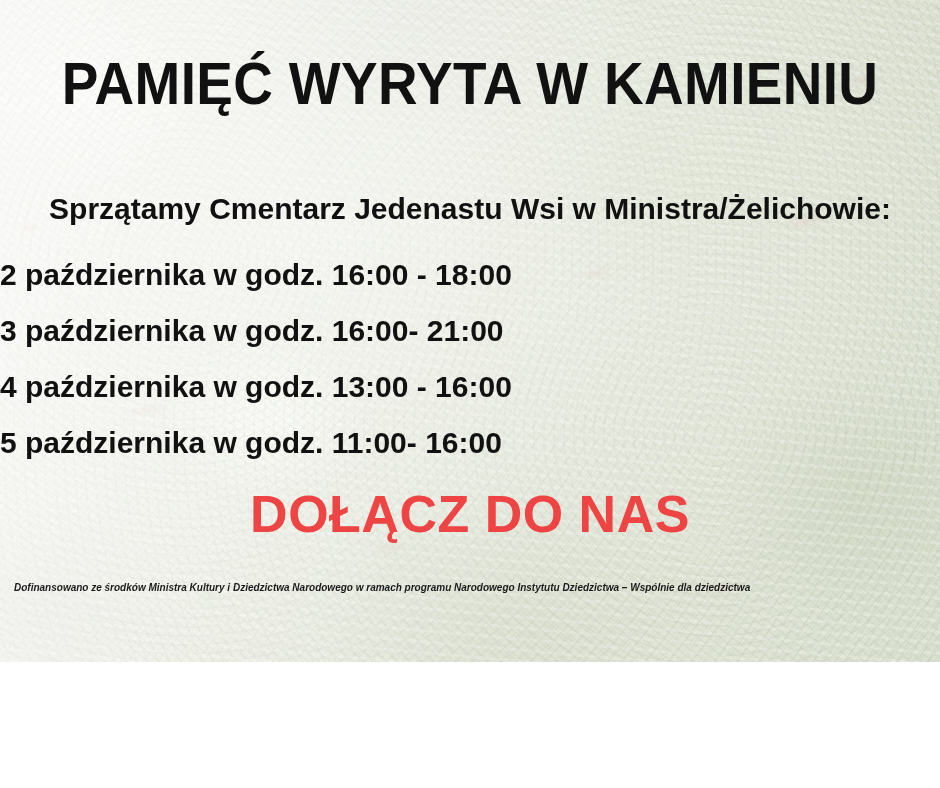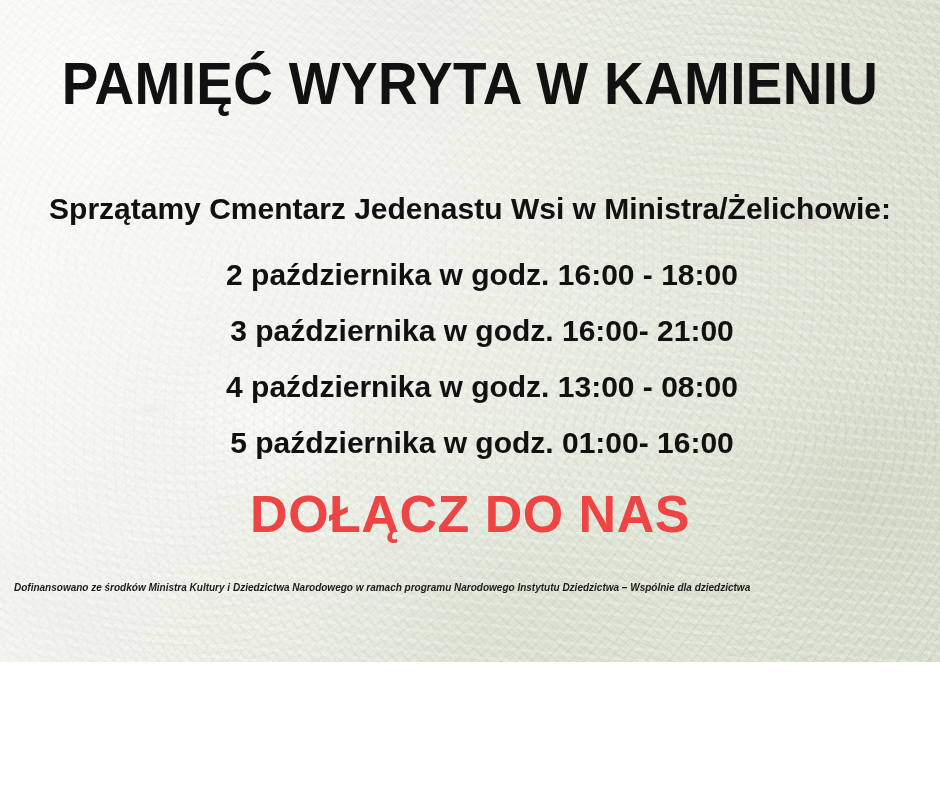--- a/index.html
+++ b/index.html
@@ -108,27 +108,25 @@
     font-weight: 700;
     color: #111111;
     white-space: nowrap;
   }
   .dates {
     position: absolute;
     left: 0; top: 247px;
     width: 940px;
   }
   .date-line {
-    text-align: center;
     font-size: 30px;
     font-weight: 700;
     color: #111111;
     line-height: 56px;
     white-space: nowrap;
-    padding-left: 24px;
   }
   .cta {
     position: absolute;
     left: 0; top: 484px;
     width: 940px;
     text-align: center;
     font-size: 52px;
     font-weight: 700;
     letter-spacing: 0.5px;
     color: #ef4444;
@@ -170,22 +168,22 @@
 
   <div class="content">
 
     <div class="title">PAMIĘĆ WYRYTA W KAMIENIU</div>
 
     <div class="subtitle">Sprzątamy Cmentarz Jedenastu Wsi w Ministra/Żelichowie:</div>
 
     <div class="dates">
       <div class="date-line">2 października w godz. 16:00 - 18:00</div>
       <div class="date-line">3 października w godz. 16:00- 21:00</div>
-      <div class="date-line">4 października w godz. 13:00 - 08:00</div>
-      <div class="date-line">5 października w godz. 01:00- 16:00</div>
+      <div class="date-line">4 października w godz. 13:00 - 16:00</div>
+      <div class="date-line">5 października w godz. 11:00- 16:00</div>
     </div>
 
     <div class="cta">DOŁĄCZ DO NAS</div>
 
     <div class="funding">Dofinansowano ze środków Ministra Kultury i Dziedzictwa Narodowego w ramach programu Narodowego Instytutu Dziedzictwa – Wspólnie dla dziedzictwa</div>
   </div>
 
   <div class="footer">
 
     

